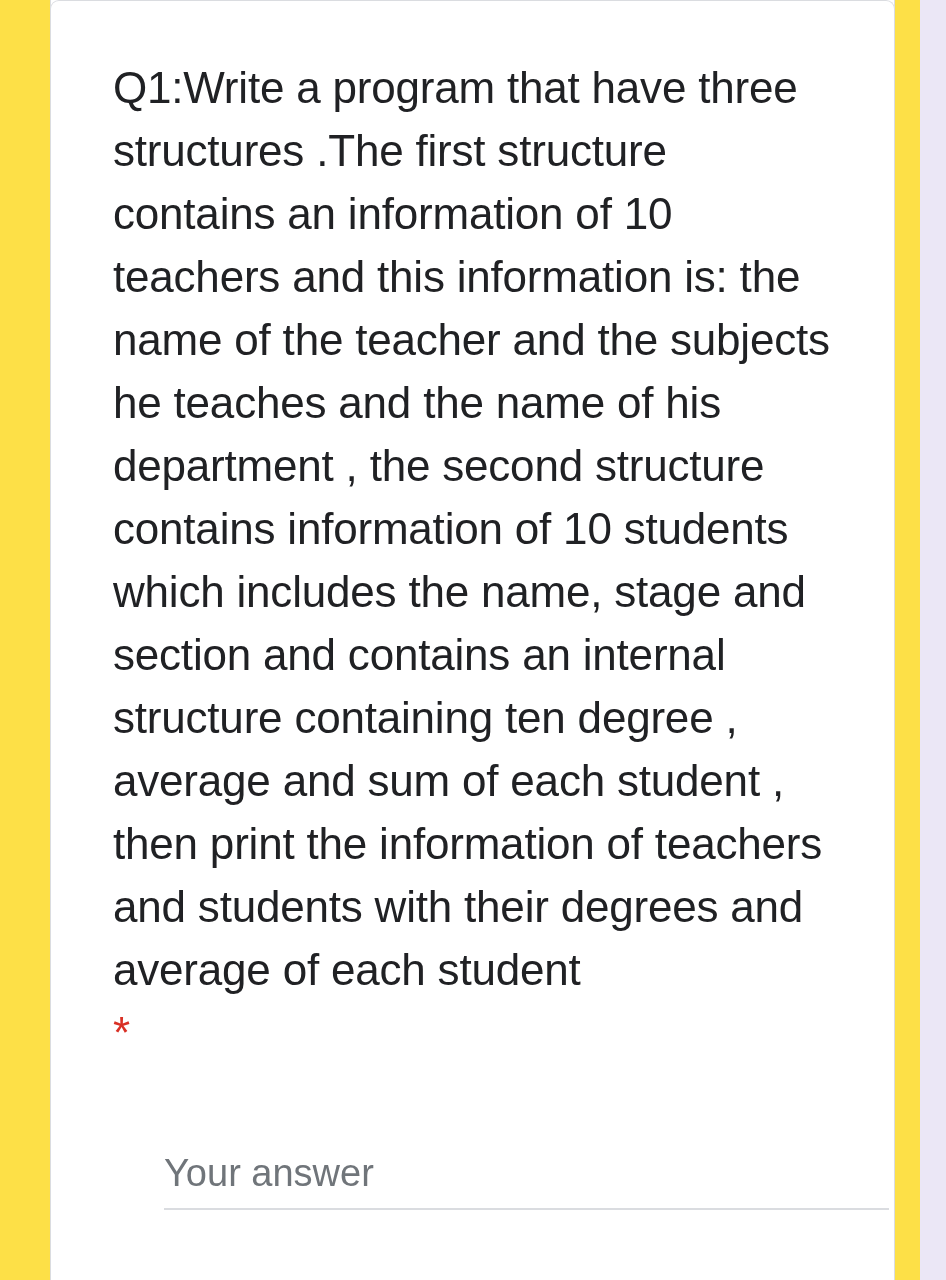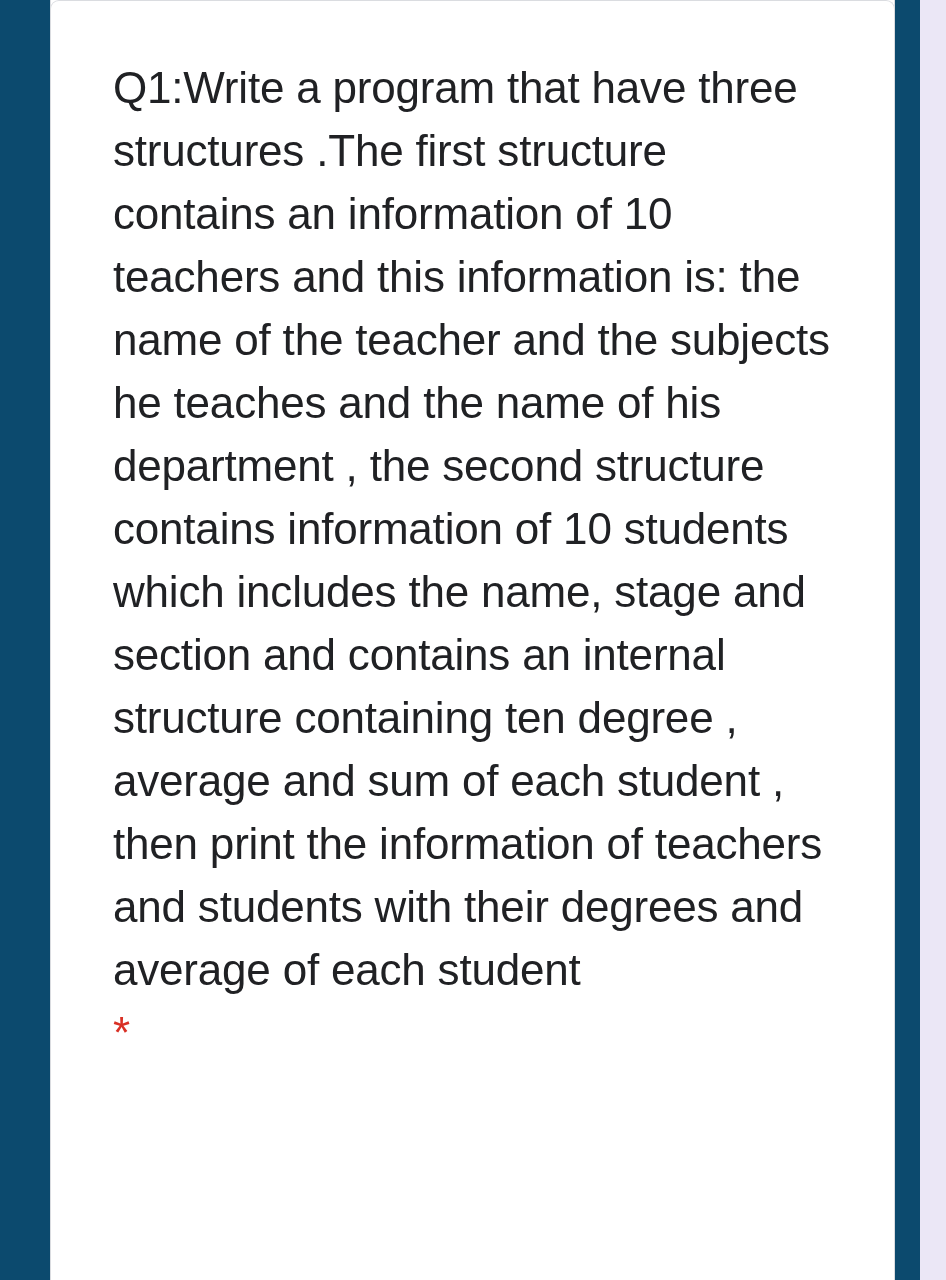--- a/index.html
+++ b/index.html
@@ -12,21 +12,21 @@
     background: #ebe7f6;
     font-family: "Liberation Sans", sans-serif;
     overflow: hidden;
   }
 
   
   .form-page {
     position: relative;
     width: 920px;
     height: 1280px;
-    background: #0c4a6e;
+    background: #fde047;
   }
 
   .question-card {
     position: absolute;
     left: 50px;
     top: 0px;
     width: 845px;
     height: 1300px;
     background: #ffffff;
     border: 1px solid #dadce0;
@@ -111,16 +111,20 @@
 
 <div class="form-page">
 
   <div class="question-card">
 
     <div class="card-inner">
       <div class="question-title">Q1:Write a program that have three structures .The first structure contains an information of 10 teachers and this information is: the name of the teacher and the subjects he teaches and the name of his department , the second structure contains information of 10 students which includes the name, stage and section and contains an internal structure containing ten degree , average and sum of each student , then print the information of teachers and students with their degrees and average of each student</div>
       <div class="required-star">*</div>
     </div>
 
+    <div class="answer-block">
+      <input class="answer-input" type="text" placeholder="Your answer" style="">
+      <div class="answer-underline"></div>
+    </div>
 
   </div>
 
 </div>
 
 </body></html>

